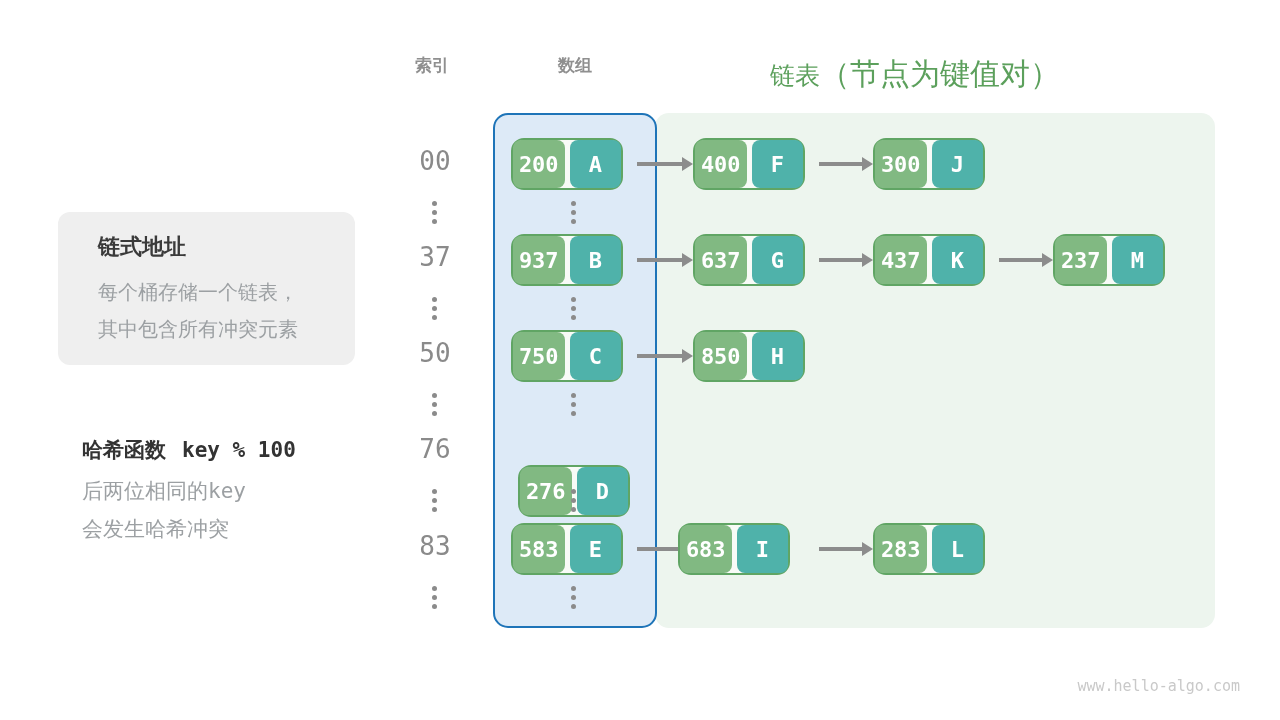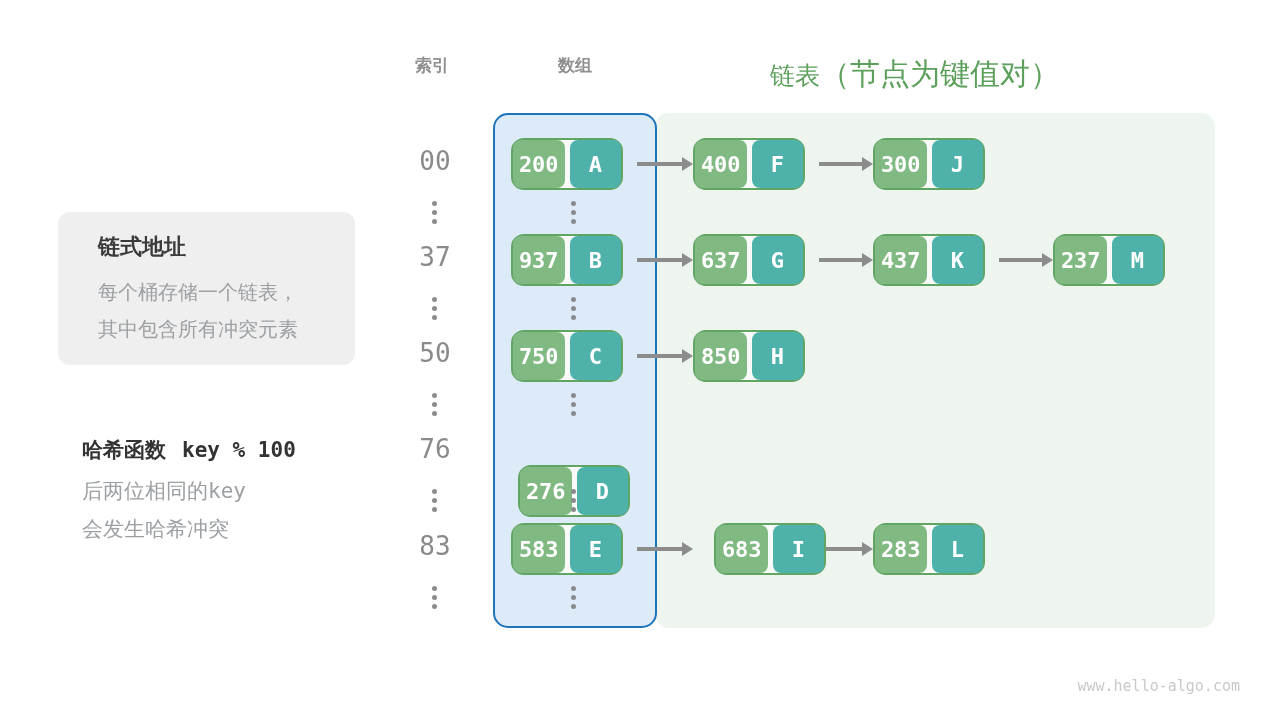--- a/index.html
+++ b/index.html
@@ -190,21 +190,21 @@
       </div>
       <div class="idx" style="left: 400px; top: 531px;">83</div>
       <div class="node" style="left: 511px; top: 523px;">
         <div class="cell kcell">583</div>
         <div class="cell vcell">E</div>
       </div>
       <div class="arrow" style="left: 637px; top: 542px; width: 56px;">
         <div class="shaft"></div>
         <div class="head"></div>
       </div>
-      <div class="node" style="left: 714px; top: 523px;">
+      <div class="node" style="left: 678px; top: 523px;">
         <div class="cell kcell">683</div>
         <div class="cell vcell">I</div>
       </div>
       <div class="arrow" style="left: 819px; top: 542px; width: 54px;">
         <div class="shaft"></div>
         <div class="head"></div>
       </div>
       <div class="node" style="left: 873px; top: 523px;">
         <div class="cell kcell">283</div>
         <div class="cell vcell">L</div>

